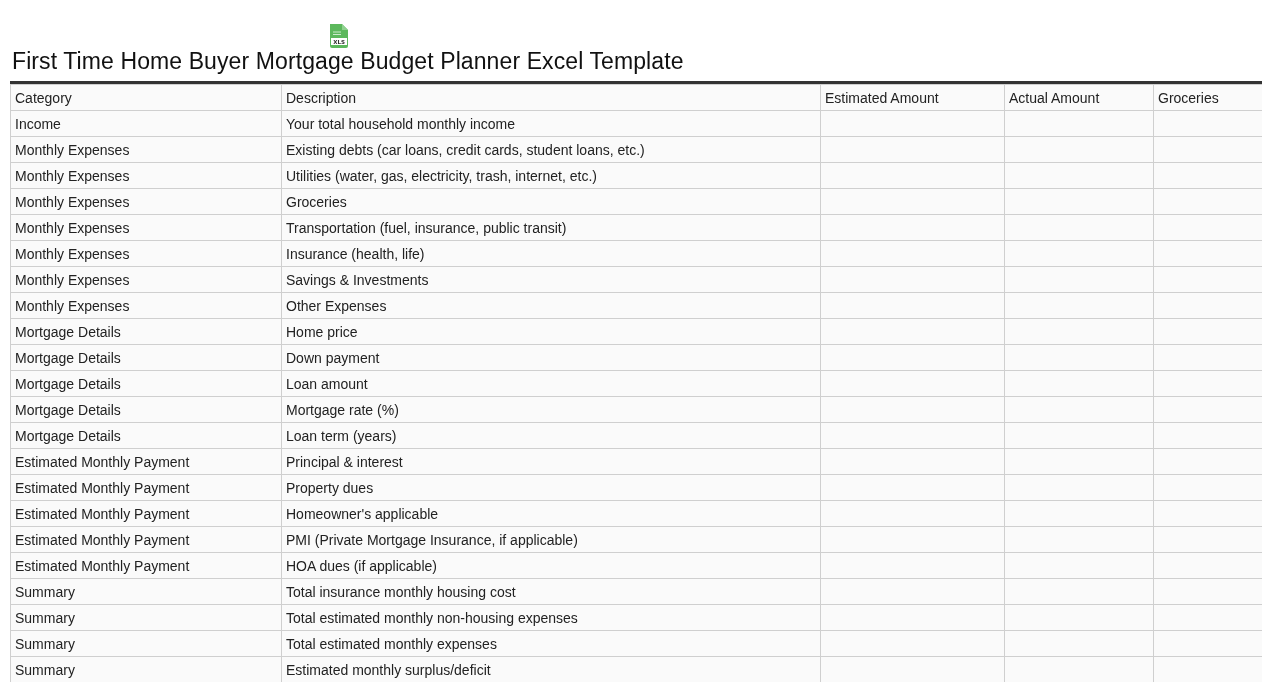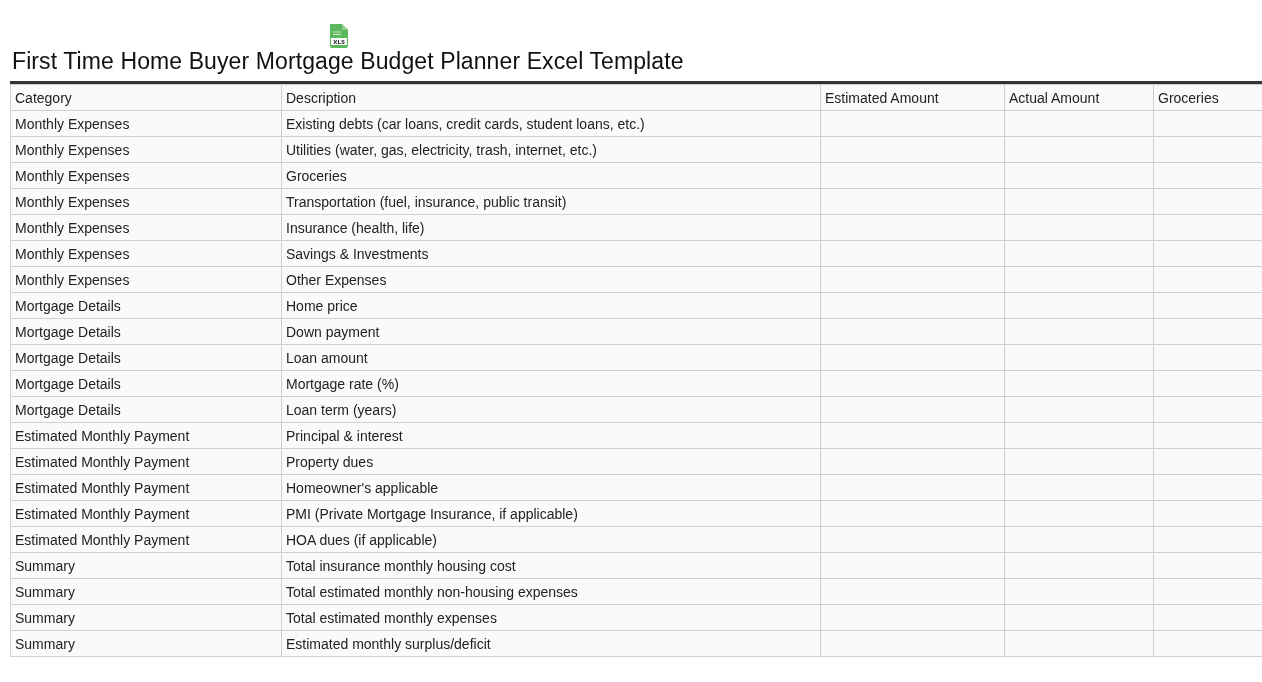--- a/index.html
+++ b/index.html
@@ -48,20 +48,27 @@
       <tr>
         <th>Category</th>
         <th>Description</th>
         <th>Estimated Amount</th>
         <th>Actual Amount</th>
         <th>Groceries</th>
       </tr>
     </thead>
     <tbody id="tbody">
         <tr>
+          <td>Income</td>
+          <td>Your total household monthly income</td>
+          <td></td>
+          <td></td>
+          <td></td>
+        </tr>
+        <tr>
           <td>Monthly Expenses</td>
           <td>Existing debts (car loans, credit cards, student loans, etc.)</td>
           <td></td>
           <td></td>
           <td></td>
         </tr>
         <tr>
           <td>Monthly Expenses</td>
           <td>Utilities (water, gas, electricity, trash, internet, etc.)</td>
           <td></td>

